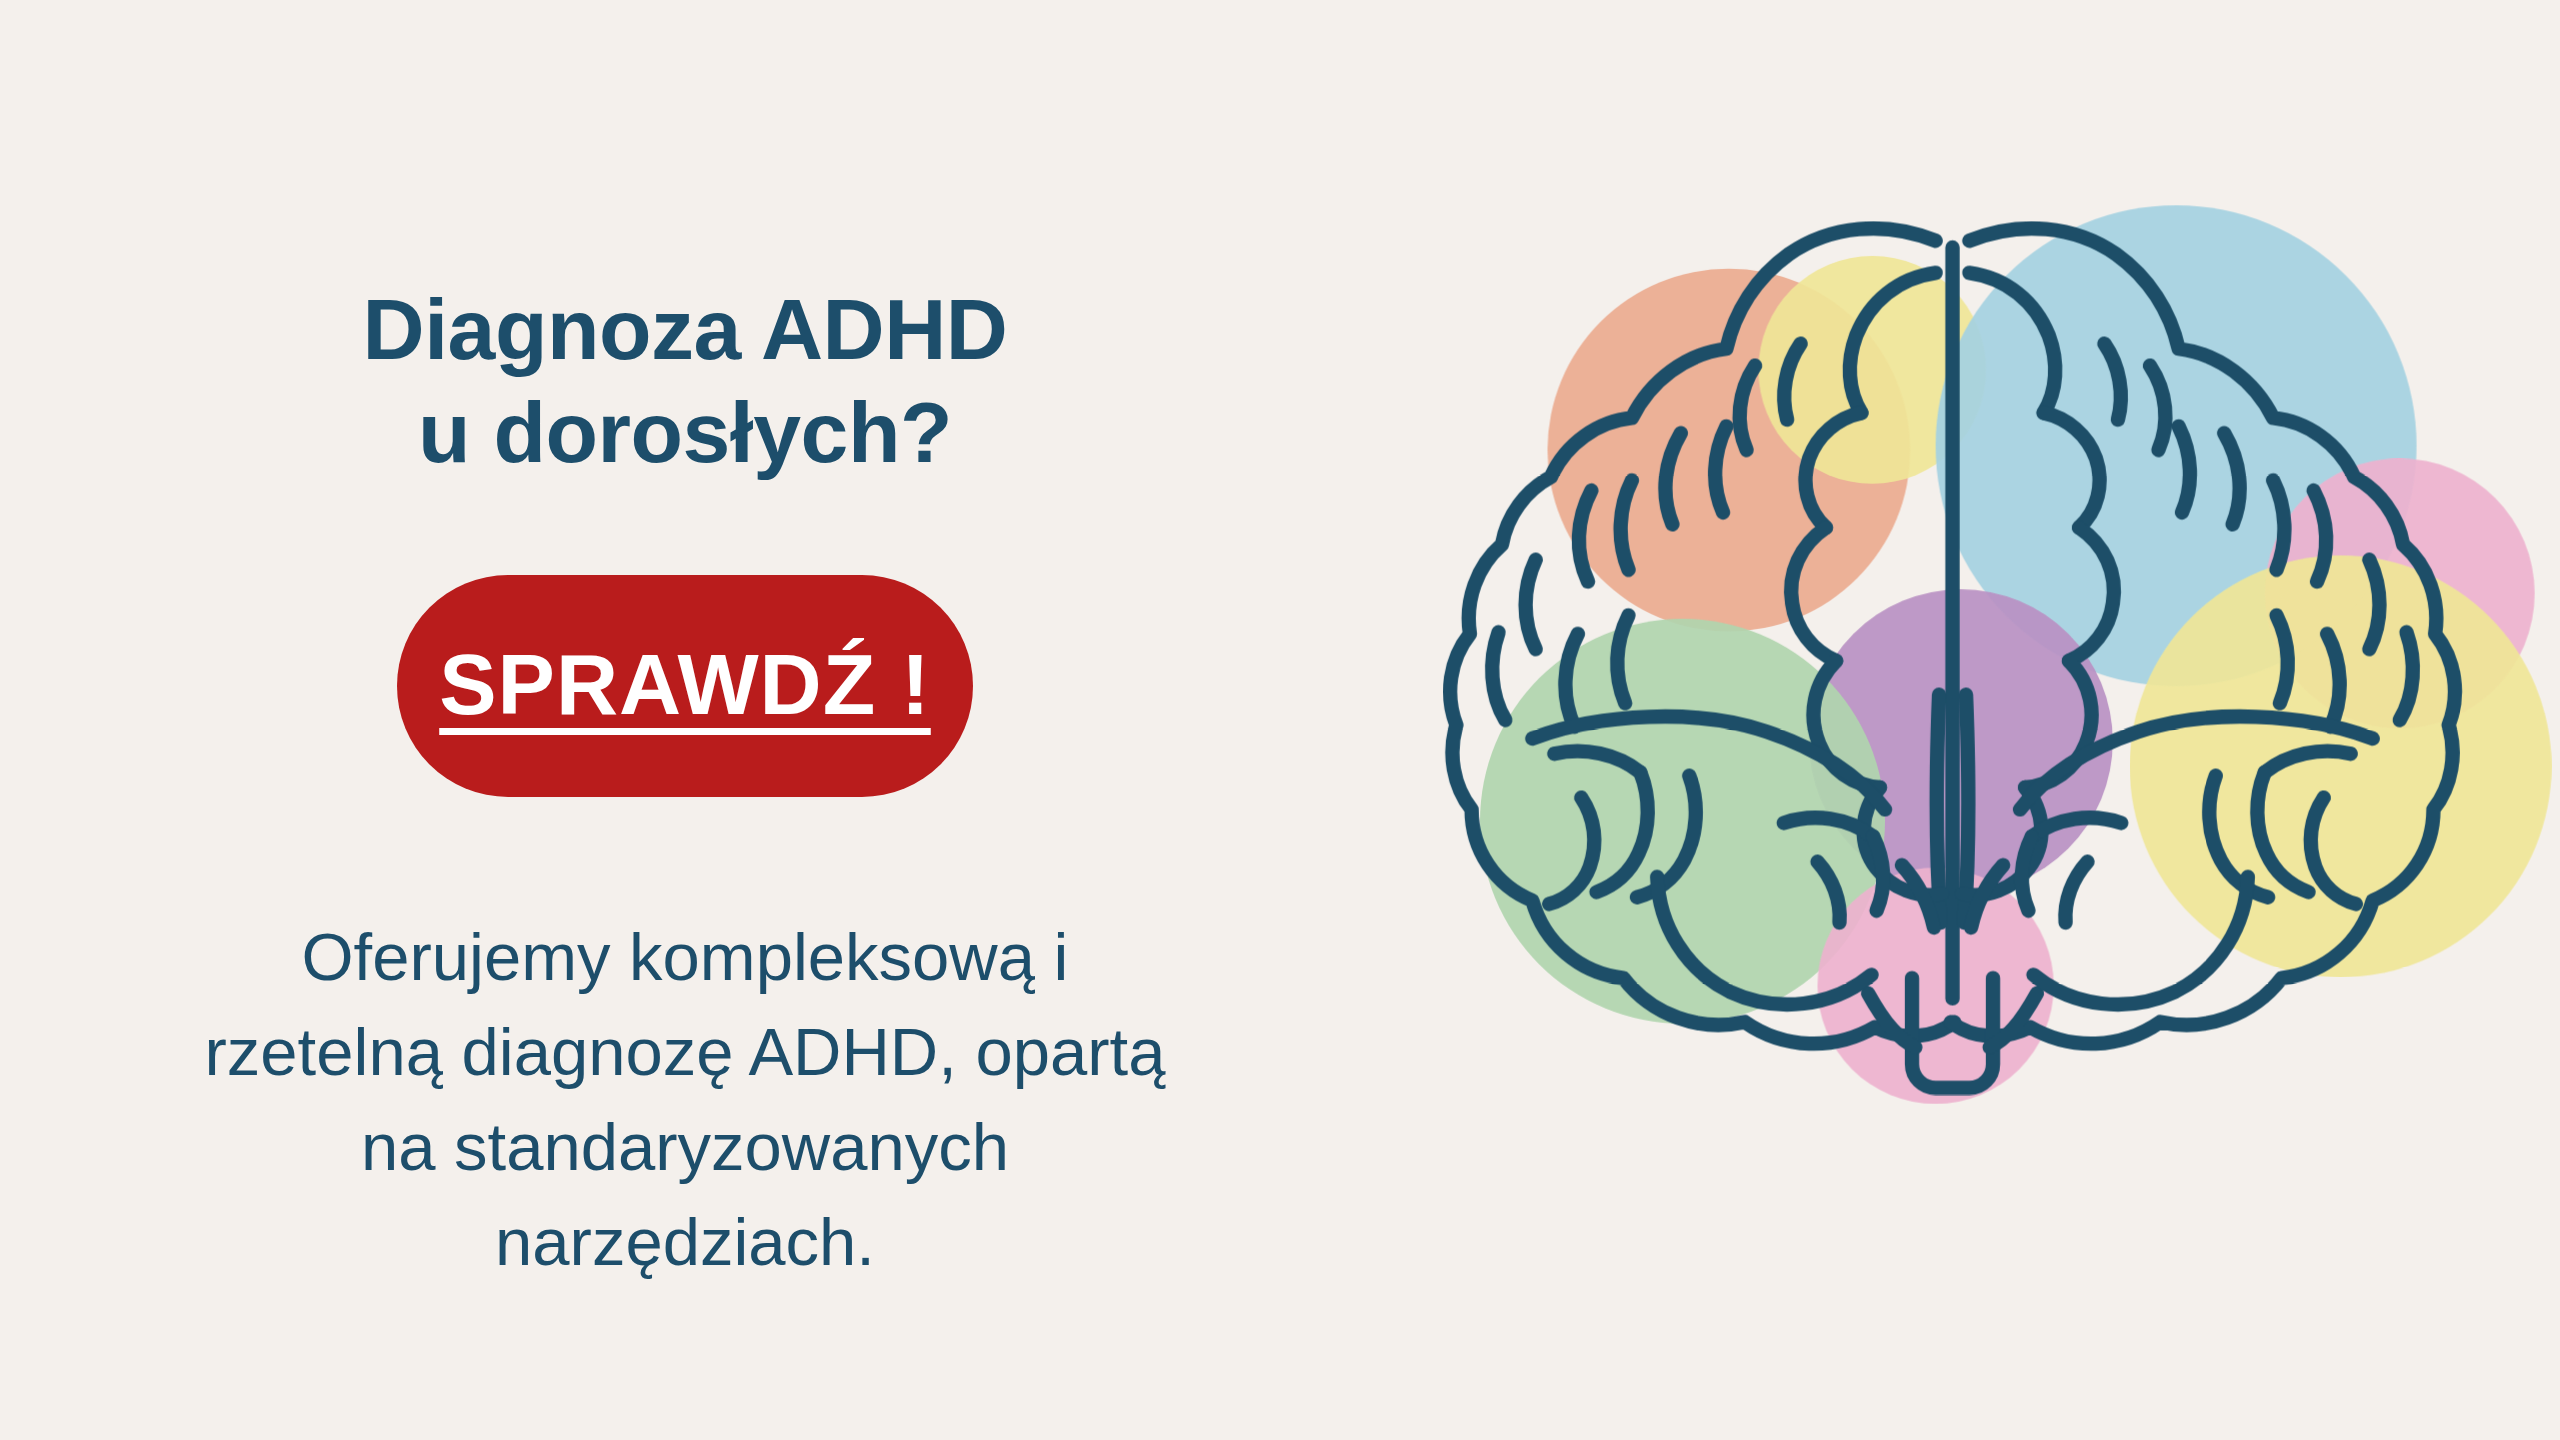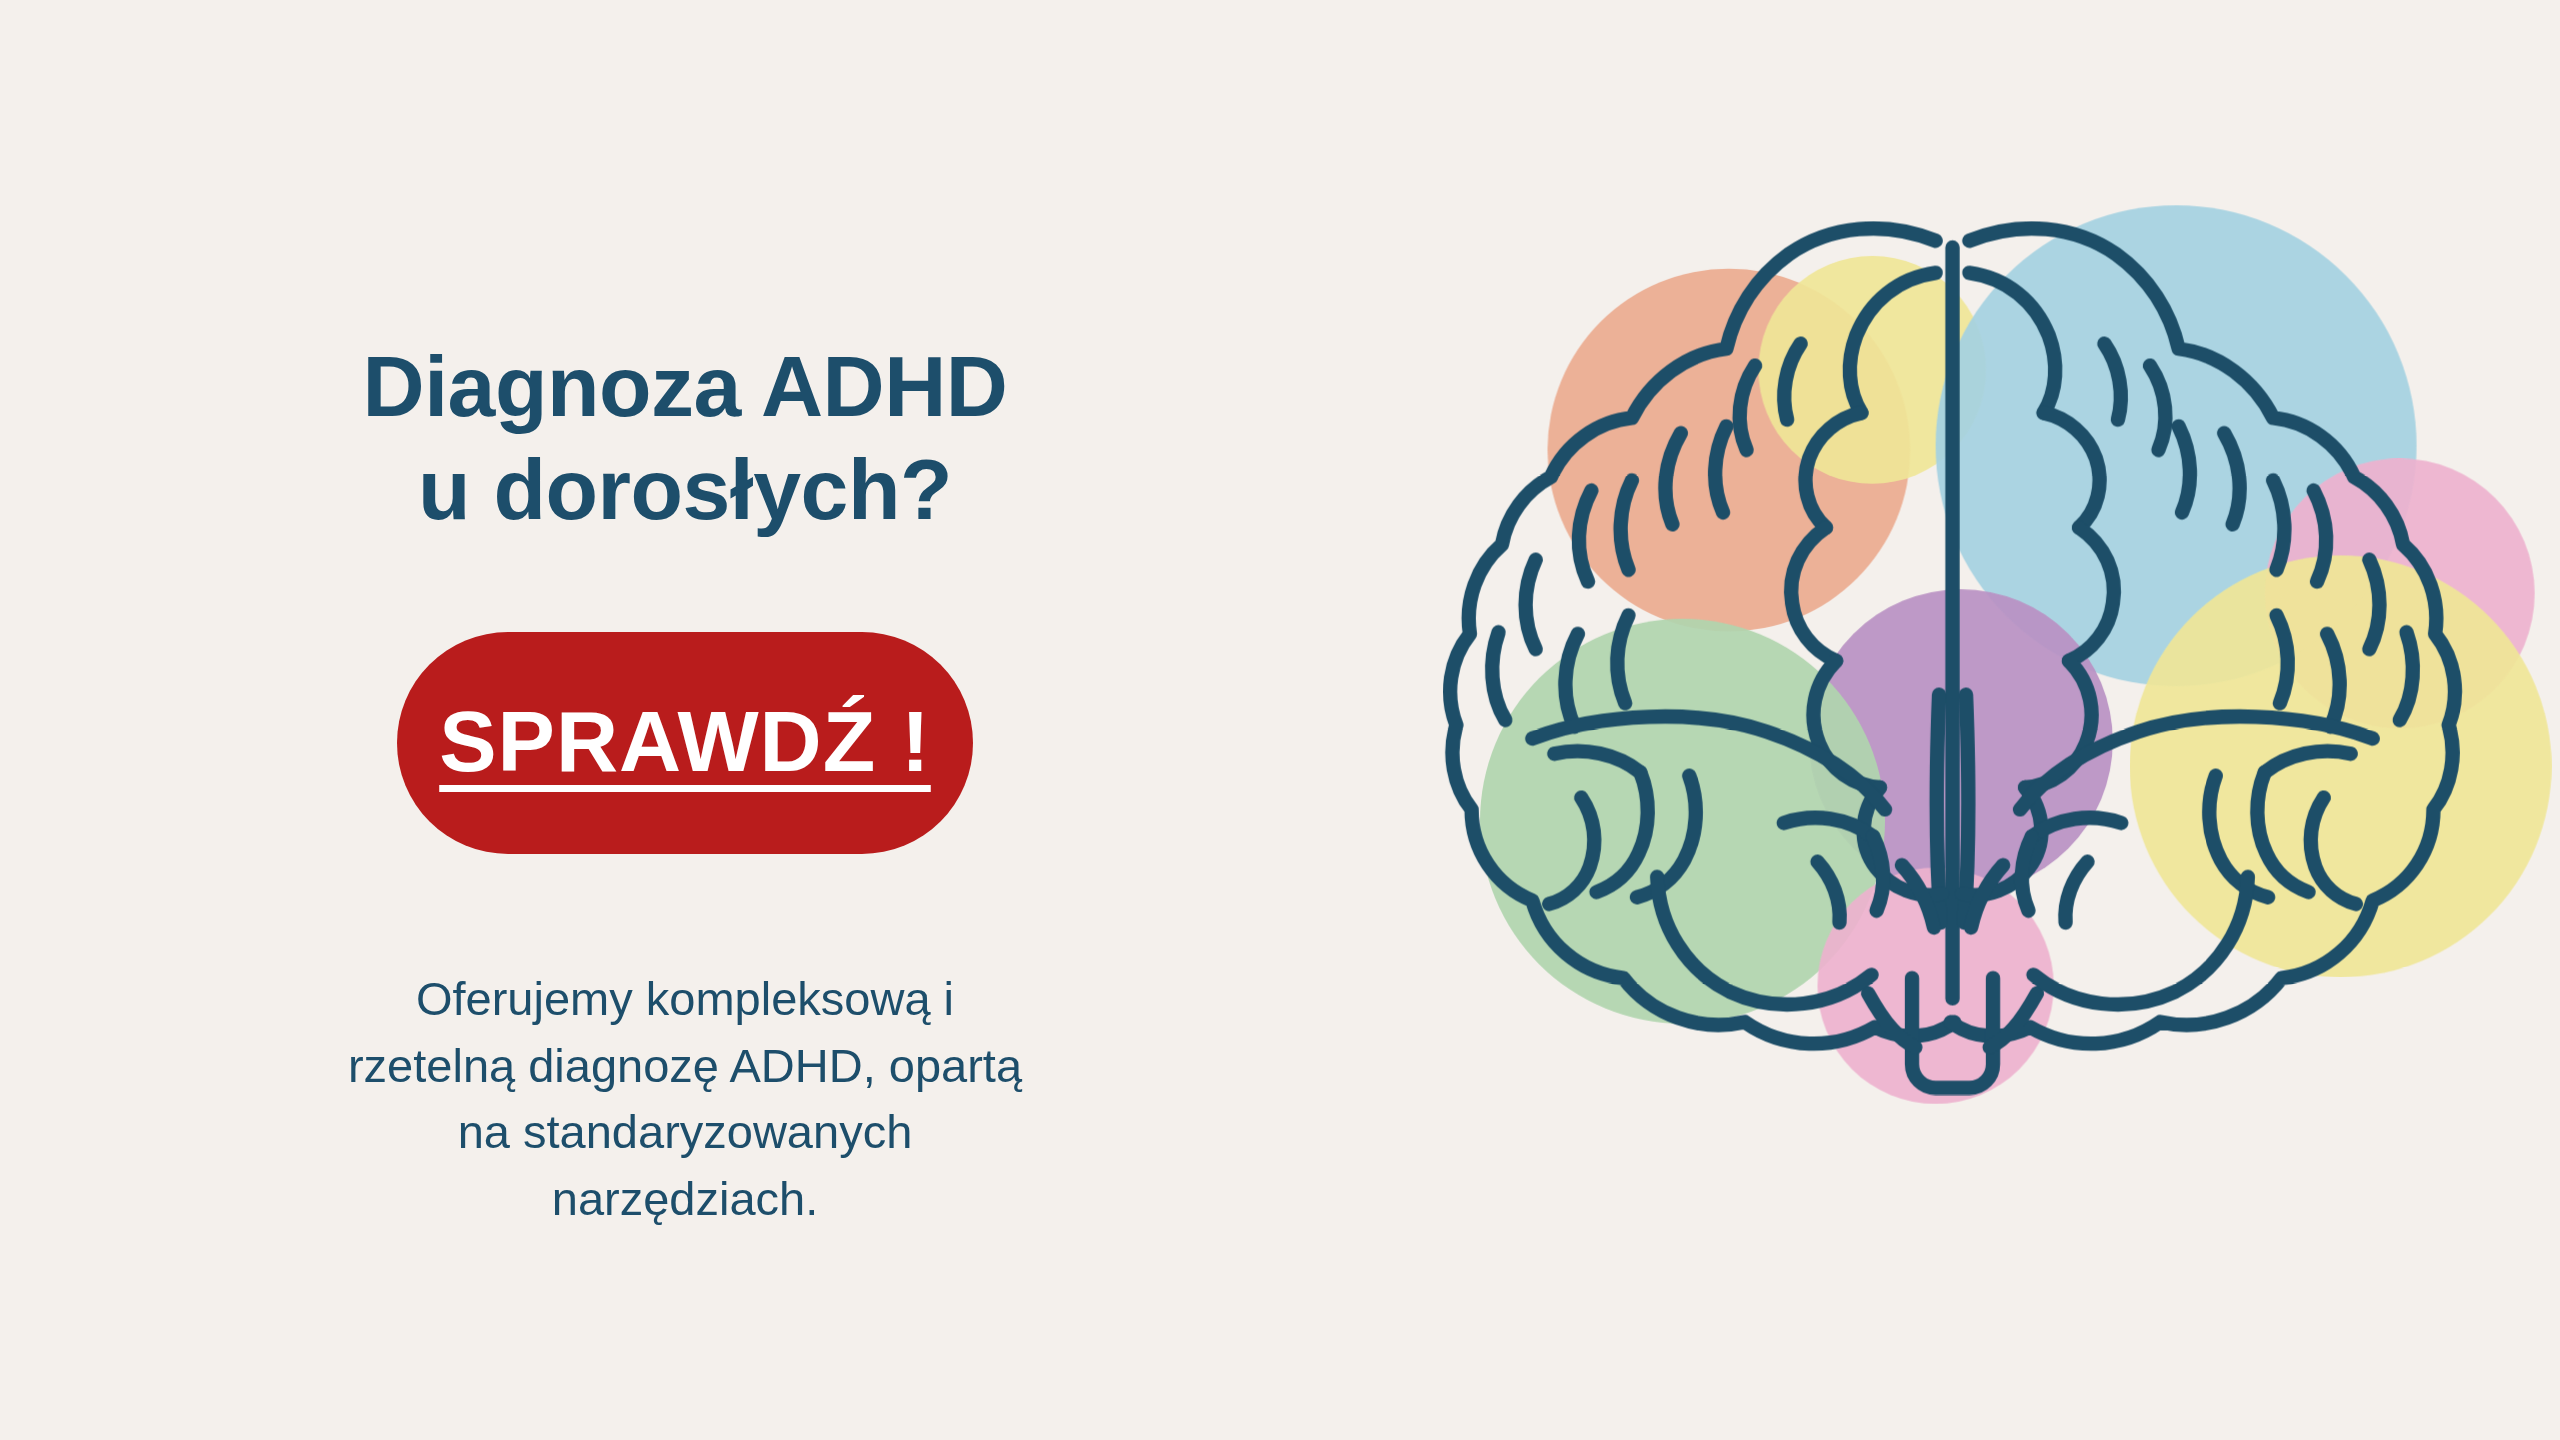--- a/index.html
+++ b/index.html
@@ -67,21 +67,21 @@
     text-decoration-thickness:7px;
     line-height:1;
     transform:translateY(-2px);
   }
 
   #body-copy {
     margin-top:112px;
     width:1180px;
     text-align:center;
     color:#1D4E6B;
-    font-size:47px;
+    font-size:67px;
     font-weight:normal;
     line-height:1.42;
     white-space:pre-line;
   }
 
   
   #illustration {
     position:absolute;
     left:1345px;
     top:55px;

